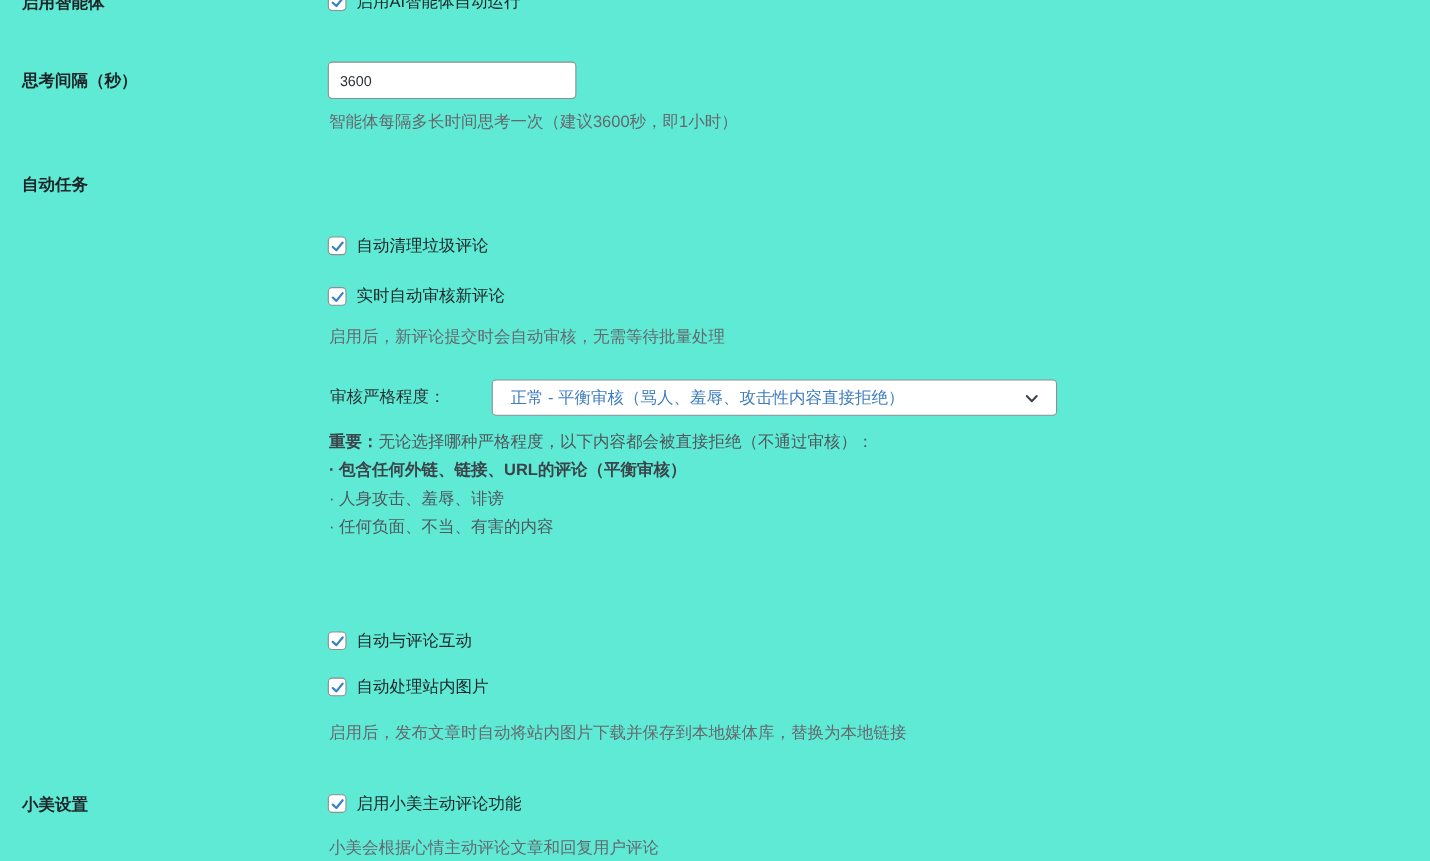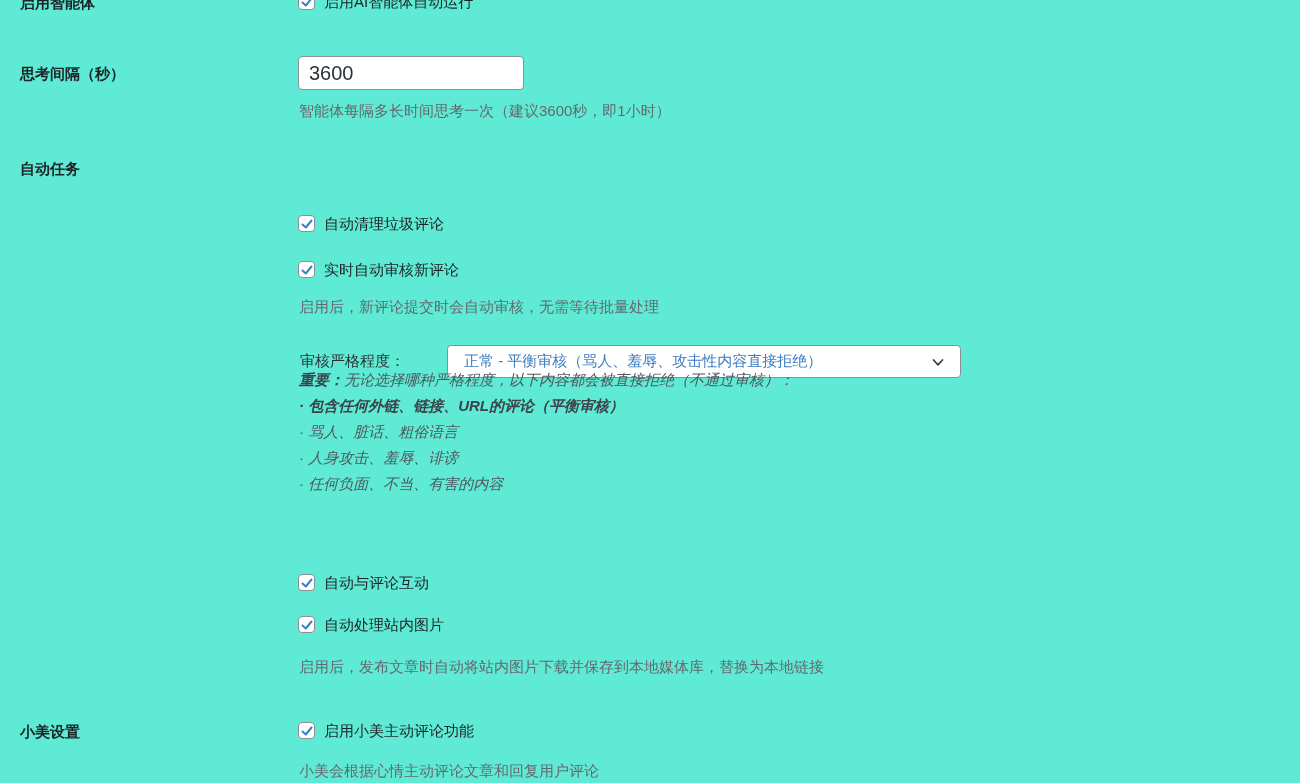--- a/index.html
+++ b/index.html
@@ -57,21 +57,21 @@
     line-height: 19px;
     white-space: nowrap;
   }
   .text-input {
     position: absolute;
     box-sizing: border-box;
     background: #ffffff;
     border: 1px solid #8c8f94;
     border-radius: 4px;
     padding: 0 10px;
-    font-size: 20px;
+    font-size: 13px;
     font-family: "Liberation Sans", sans-serif;
     color: #2c3338;
     outline: none;
   }
   .strict-label {
     position: absolute;
     color: #2c3338;
     line-height: 19px;
     white-space: nowrap;
   }
@@ -145,24 +145,23 @@
   <div class="desc" style="left:299px; top:297px;">启用后，新评论提交时会自动审核，无需等待批量处理</div>
 
   <div class="strict-label" style="left:300px; top:351px;">审核严格程度：</div>
   <div class="select-box" style="left:423px; top:345px; width:514px; height:33px;" role="combobox">
     <span class="select-text">正常 - 平衡审核（骂人、羞辱、攻击性内容直接拒绝）</span>
     <svg width="16" height="16" viewBox="0 0 16 16">
       <polyline points="3.5,6 8,10.8 12.5,6" fill="none" stroke="#3c434a" stroke-width="1.8" stroke-linecap="round" stroke-linejoin="round"></polyline>
     </svg>
   </div>
 
-  <div class="important-block" style="left:299px; top:367px;font-style:italic;">
+  <div class="important-block" style="left:299px; top:389px;">
     <p><span class="imp-bold">重要：</span><span class="imp-regular">无论选择哪种严格程度，以下内容都会被直接拒绝（不通过审核）：</span></p>
     <p class="imp-bold">· 包含任何外链、链接、URL的评论（平衡审核）</p>
-    <p class="imp-regular">· 骂人、脏话、粗俗语言</p>
     <p class="imp-regular">· 人身攻击、羞辱、诽谤</p>
     <p class="imp-regular">· 任何负面、不当、有害的内容</p>
   </div>
 
   <div class="cbrow" style="left:298px; top:574px;">
     <span class="checkbox" role="checkbox" aria-checked="true">
       <svg width="14" height="14" viewBox="0 0 14 14">
         <polyline points="2.5,7.5 5.8,10.5 11.5,3.5" fill="none" stroke="#3582c4" stroke-width="2" stroke-linecap="round" stroke-linejoin="round"></polyline>
       </svg>
     </span>

